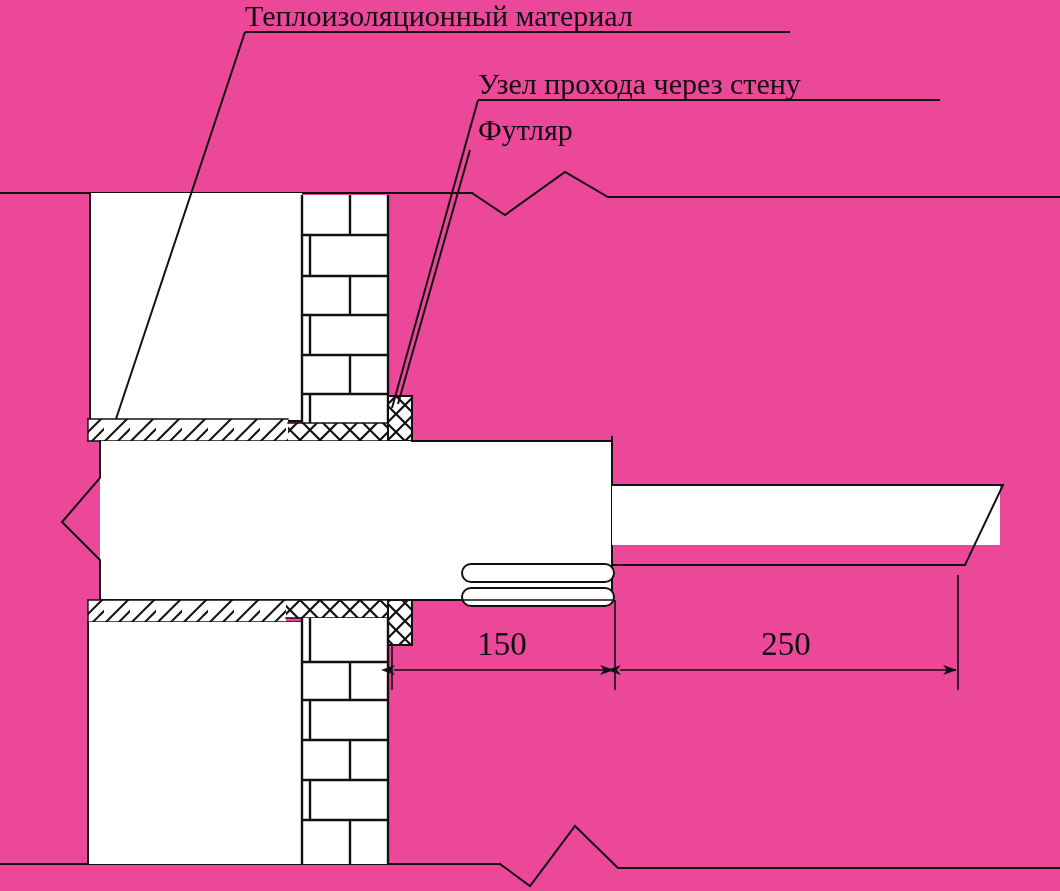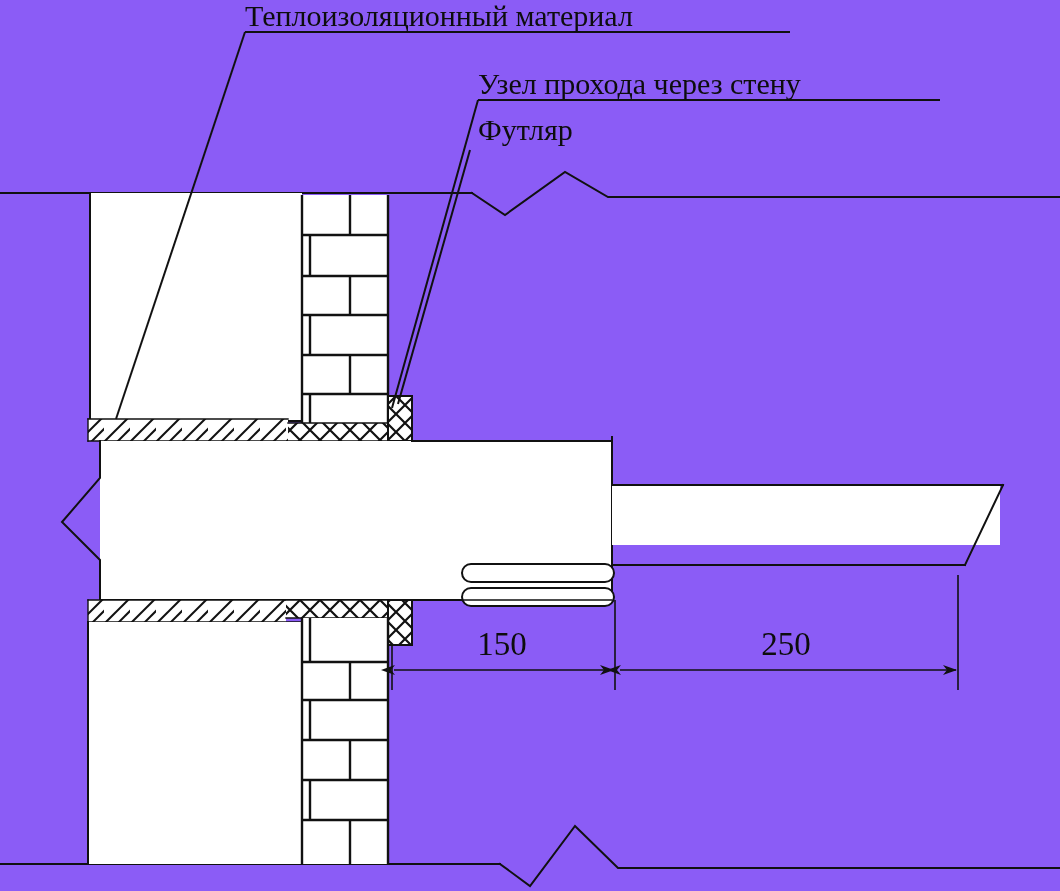--- a/index.html
+++ b/index.html
@@ -7,21 +7,21 @@
     padding: 0;
     background: #ffffff;
   }
   body {
     font-family: "Liberation Serif", serif;
   }
   #drawing-root {
     position: relative;
     width: 1060px;
     height: 891px;
-    background: #8b5cf6;
+    background: #ec4899;
     overflow: hidden;
   }
   svg#drawing-canvas {
     position: absolute;
     left: 0;
     top: 0;
     width: 1060px;
     height: 891px;
   }
   .ln {

